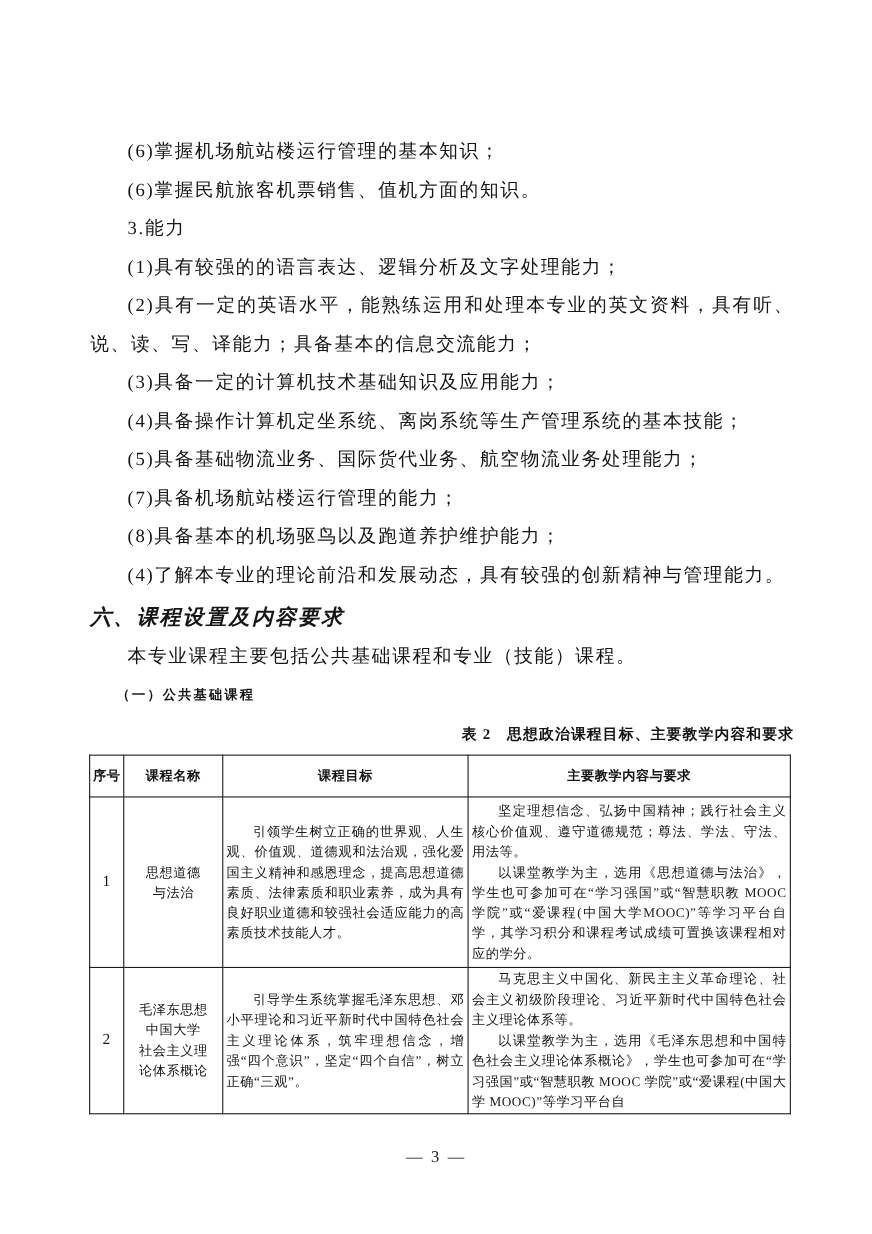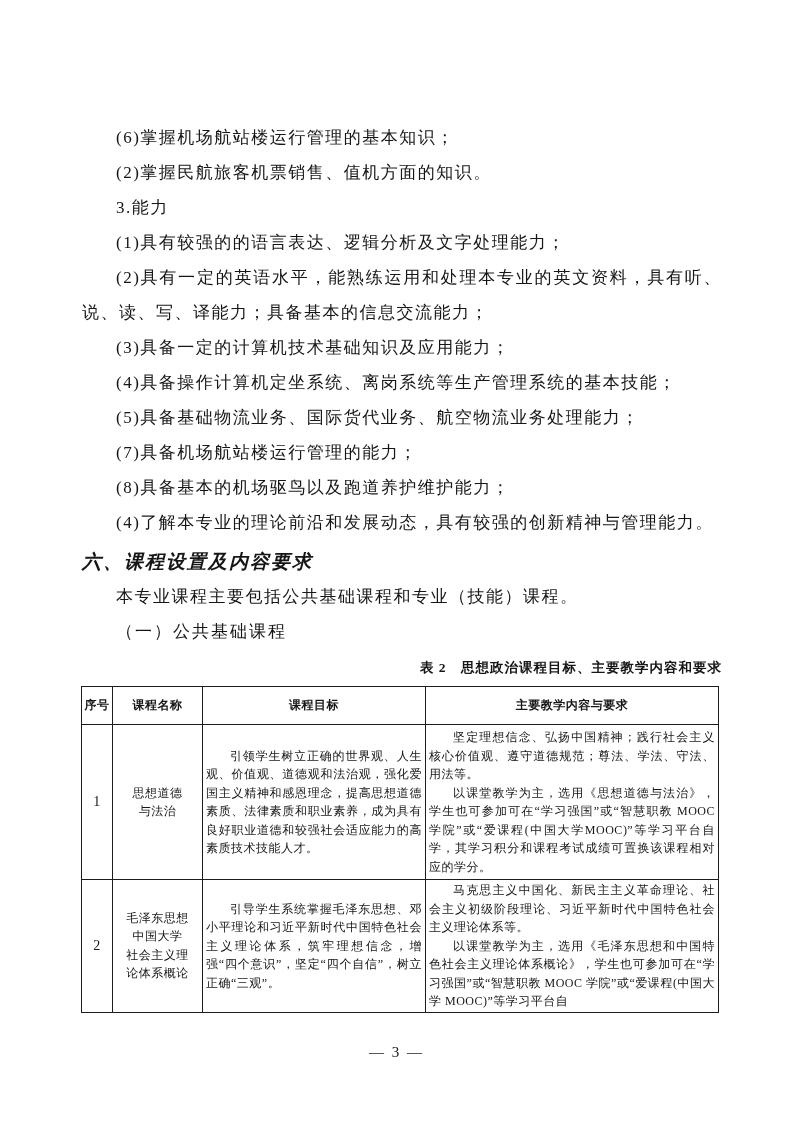--- a/index.html
+++ b/index.html
@@ -30,23 +30,23 @@
   .h2 {
     margin: 4px 0 0 0;
     font-size: 19px;
     line-height: 35px;
     font-weight: bold;
     letter-spacing: 2px;
     font-style: italic;
   }
   .h3 {
     margin: 0;
-    font-size: 17px;
+    font-size: 12px;
     line-height: 35px;
-    font-weight: normal;
+    font-weight: bold;
     letter-spacing: 2px;
     text-indent: 2em;
   }
   .caption {
     margin: 7px 0 0 0;
     font-size: 13.5px;
     line-height: 24px;
     font-weight: bold;
     text-align: right;
     letter-spacing: 1px;
@@ -96,21 +96,21 @@
     color: #161616;
   }
 </style>
 </head>
 <body>
 
 <div class="page">
   <div class="content">
 
     <p class="para">(6)掌握机场航站楼运行管理的基本知识；</p>
-    <p class="para">(2)掌握民航旅客机票销售、值机方面的知识。</p>
+    <p class="para">(6)掌握民航旅客机票销售、值机方面的知识。</p>
     <p class="para">3.能力</p>
     <p class="para">(1)具有较强的的语言表达、逻辑分析及文字处理能力；</p>
     <p class="para">(2)具有一定的英语水平，能熟练运用和处理本专业的英文资料，具有听、说、读、写、译能力；具备基本的信息交流能力；</p>
     <p class="para">(3)具备一定的计算机技术基础知识及应用能力；</p>
     <p class="para">(4)具备操作计算机定坐系统、离岗系统等生产管理系统的基本技能；</p>
     <p class="para">(5)具备基础物流业务、国际货代业务、航空物流业务处理能力；</p>
     <p class="para">(7)具备机场航站楼运行管理的能力；</p>
     <p class="para">(8)具备基本的机场驱鸟以及跑道养护维护能力；</p>
     <p class="para">(4)了解本专业的理论前沿和发展动态，具有较强的创新精神与管理能力。</p>
 

